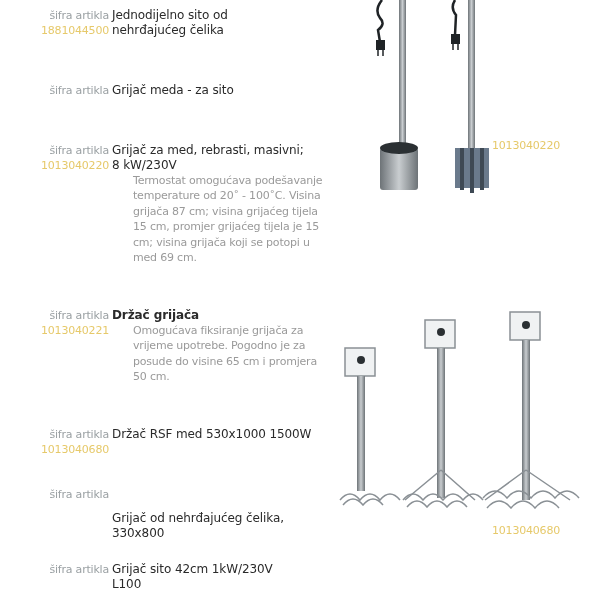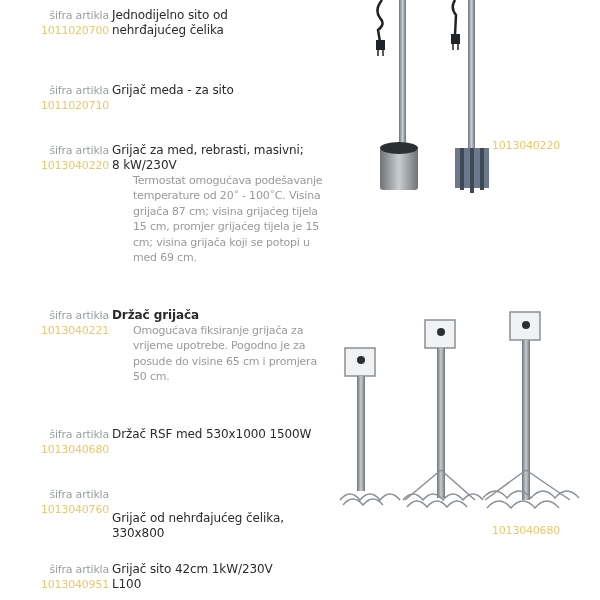--- a/index.html
+++ b/index.html
@@ -15,31 +15,30 @@
   .desc { color: #9a9a9a; font-size: 11px; line-height: 15.4px; letter-spacing: -0.2px; margin-left: 21px; }
   .img-code { position: absolute; color: #e6c96a; font-size: 11px; letter-spacing: -0.2px; }
   svg { position: absolute; }
 </style>
 </head>
 <body>
 
 <div class="item" style="top:8px;">
   <div class="code-col">
     <div class="label">šifra artikla</div>
-    <div class="code">1011020700</div>
+    <div class="code">1881044500</div>
   </div>
   <div class="text-col">
     <div class="title" style="width:140px;">Jednodijelno sito od nehrđajućeg čelika</div>
   </div>
 </div>
 
 <div class="item" style="top:83px;">
   <div class="code-col">
     <div class="label">šifra artikla</div>
-    <div class="code">1011020710</div>
   </div>
   <div class="text-col">
     <div class="title">Grijač meda - za sito</div>
   </div>
 </div>
 
 <div class="item" style="top:143px;">
   <div class="code-col">
     <div class="label">šifra artikla</div>
     <div class="code">1013040220</div>
@@ -67,31 +66,29 @@
     <div class="code">1013040680</div>
   </div>
   <div class="text-col">
     <div class="title" style="width:215px;">Držač RSF med 530x1000 1500W</div>
   </div>
 </div>
 
 <div class="item" style="top:487px;">
   <div class="code-col">
     <div class="label">šifra artikla</div>
-    <div class="code">1013040760</div>
   </div>
   <div class="text-col">
     <div class="title" style="width:190px;margin-top:24px;">Grijač od nehrđajućeg čelika, 330x800</div>
   </div>
 </div>
 
 <div class="item" style="top:562px;">
   <div class="code-col">
     <div class="label">šifra artikla</div>
-    <div class="code">1013040951</div>
   </div>
   <div class="text-col">
     <div class="title" style="width:190px;">Grijač sito 42cm 1kW/230V L100</div>
   </div>
 </div>
 
 <svg style="left:360px; top:0;" width="130" height="200" viewBox="0 0 130 200">
   <defs>
     <linearGradient id="steel" x1="0" x2="1">
       <stop offset="0" stop-color="#6d7377"></stop>

